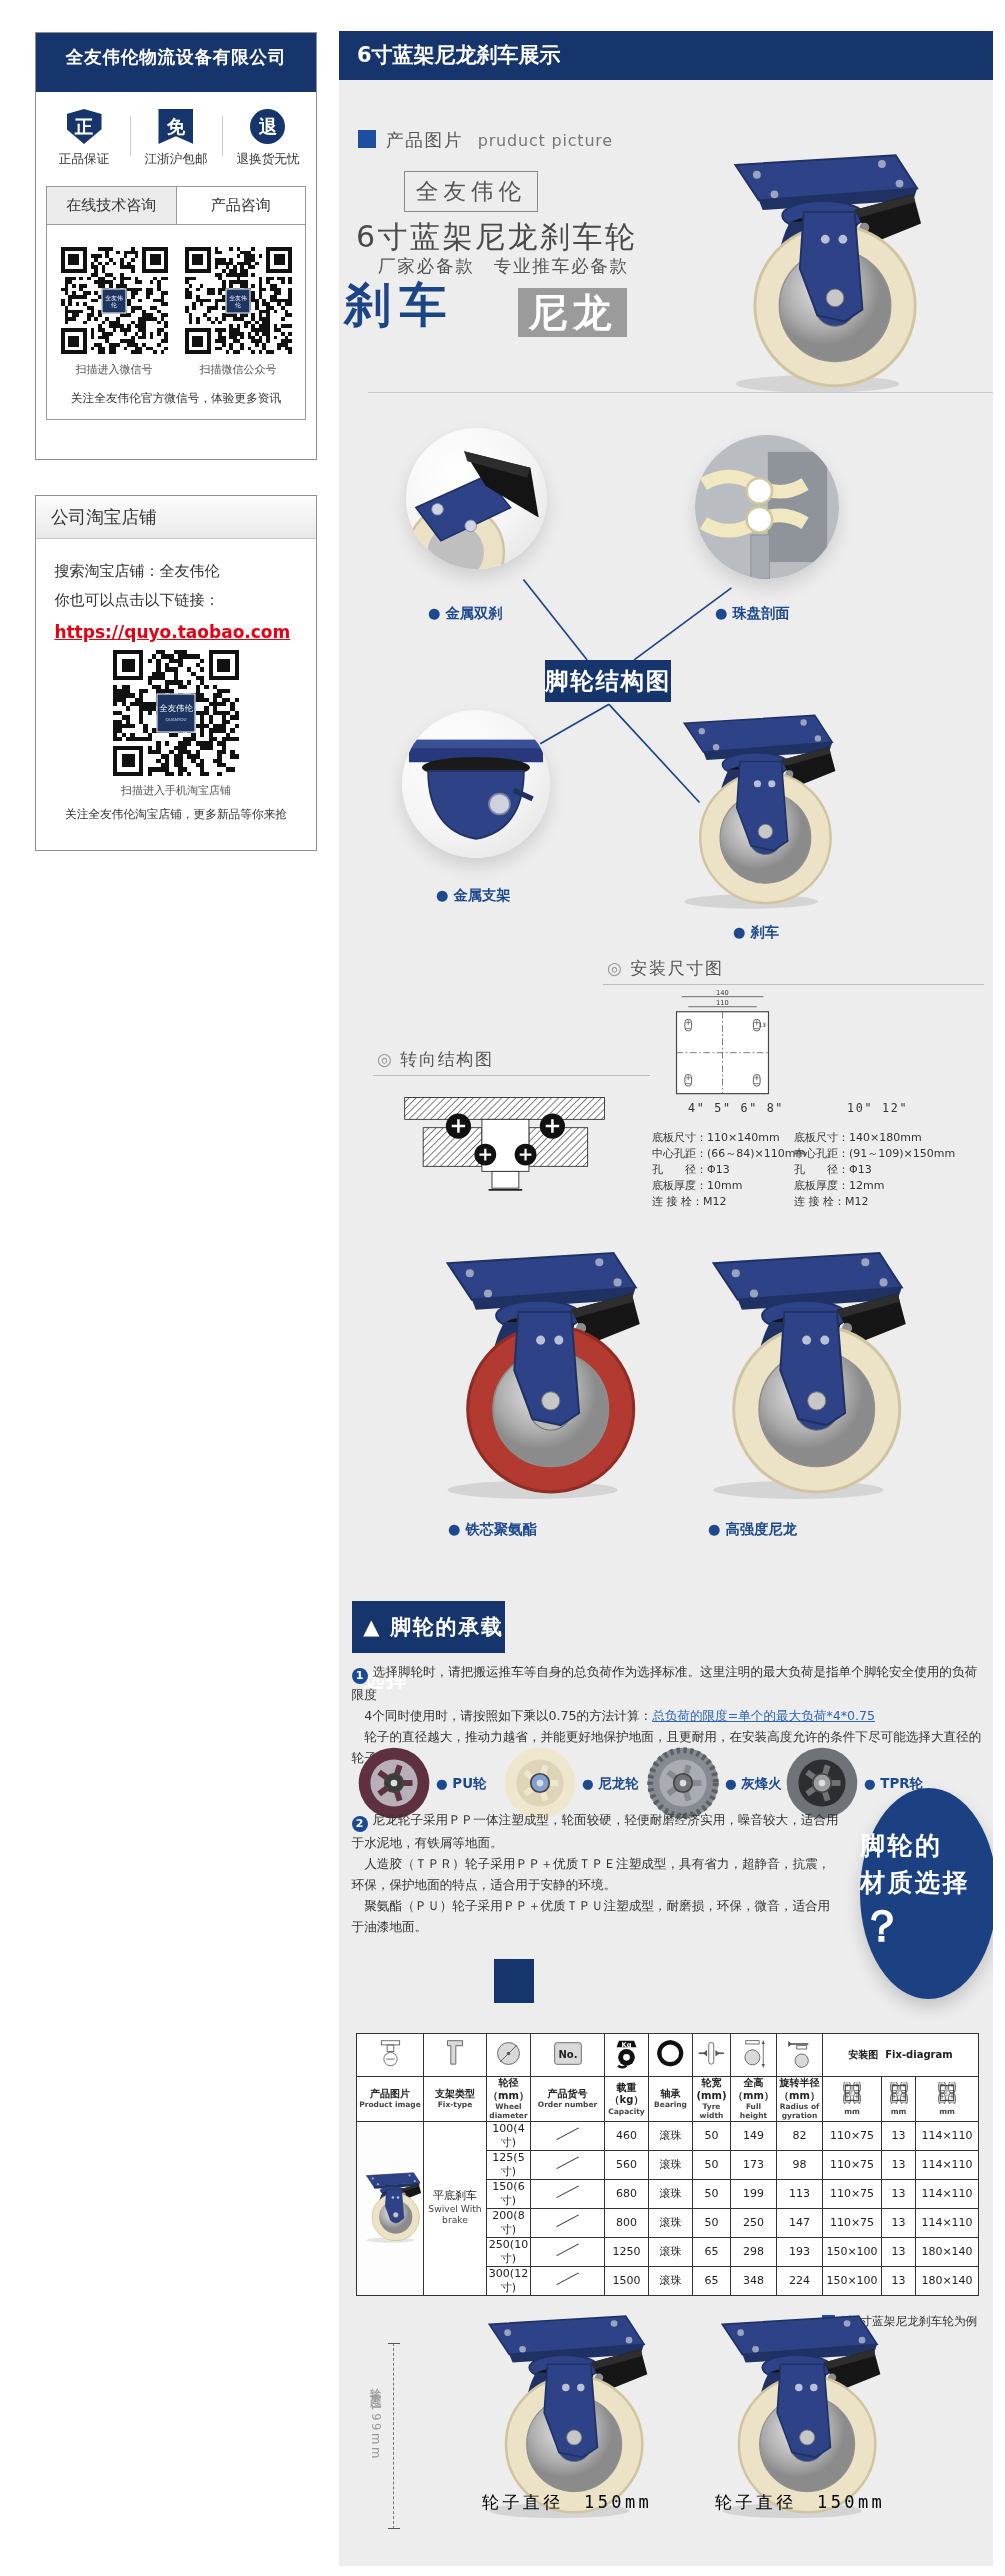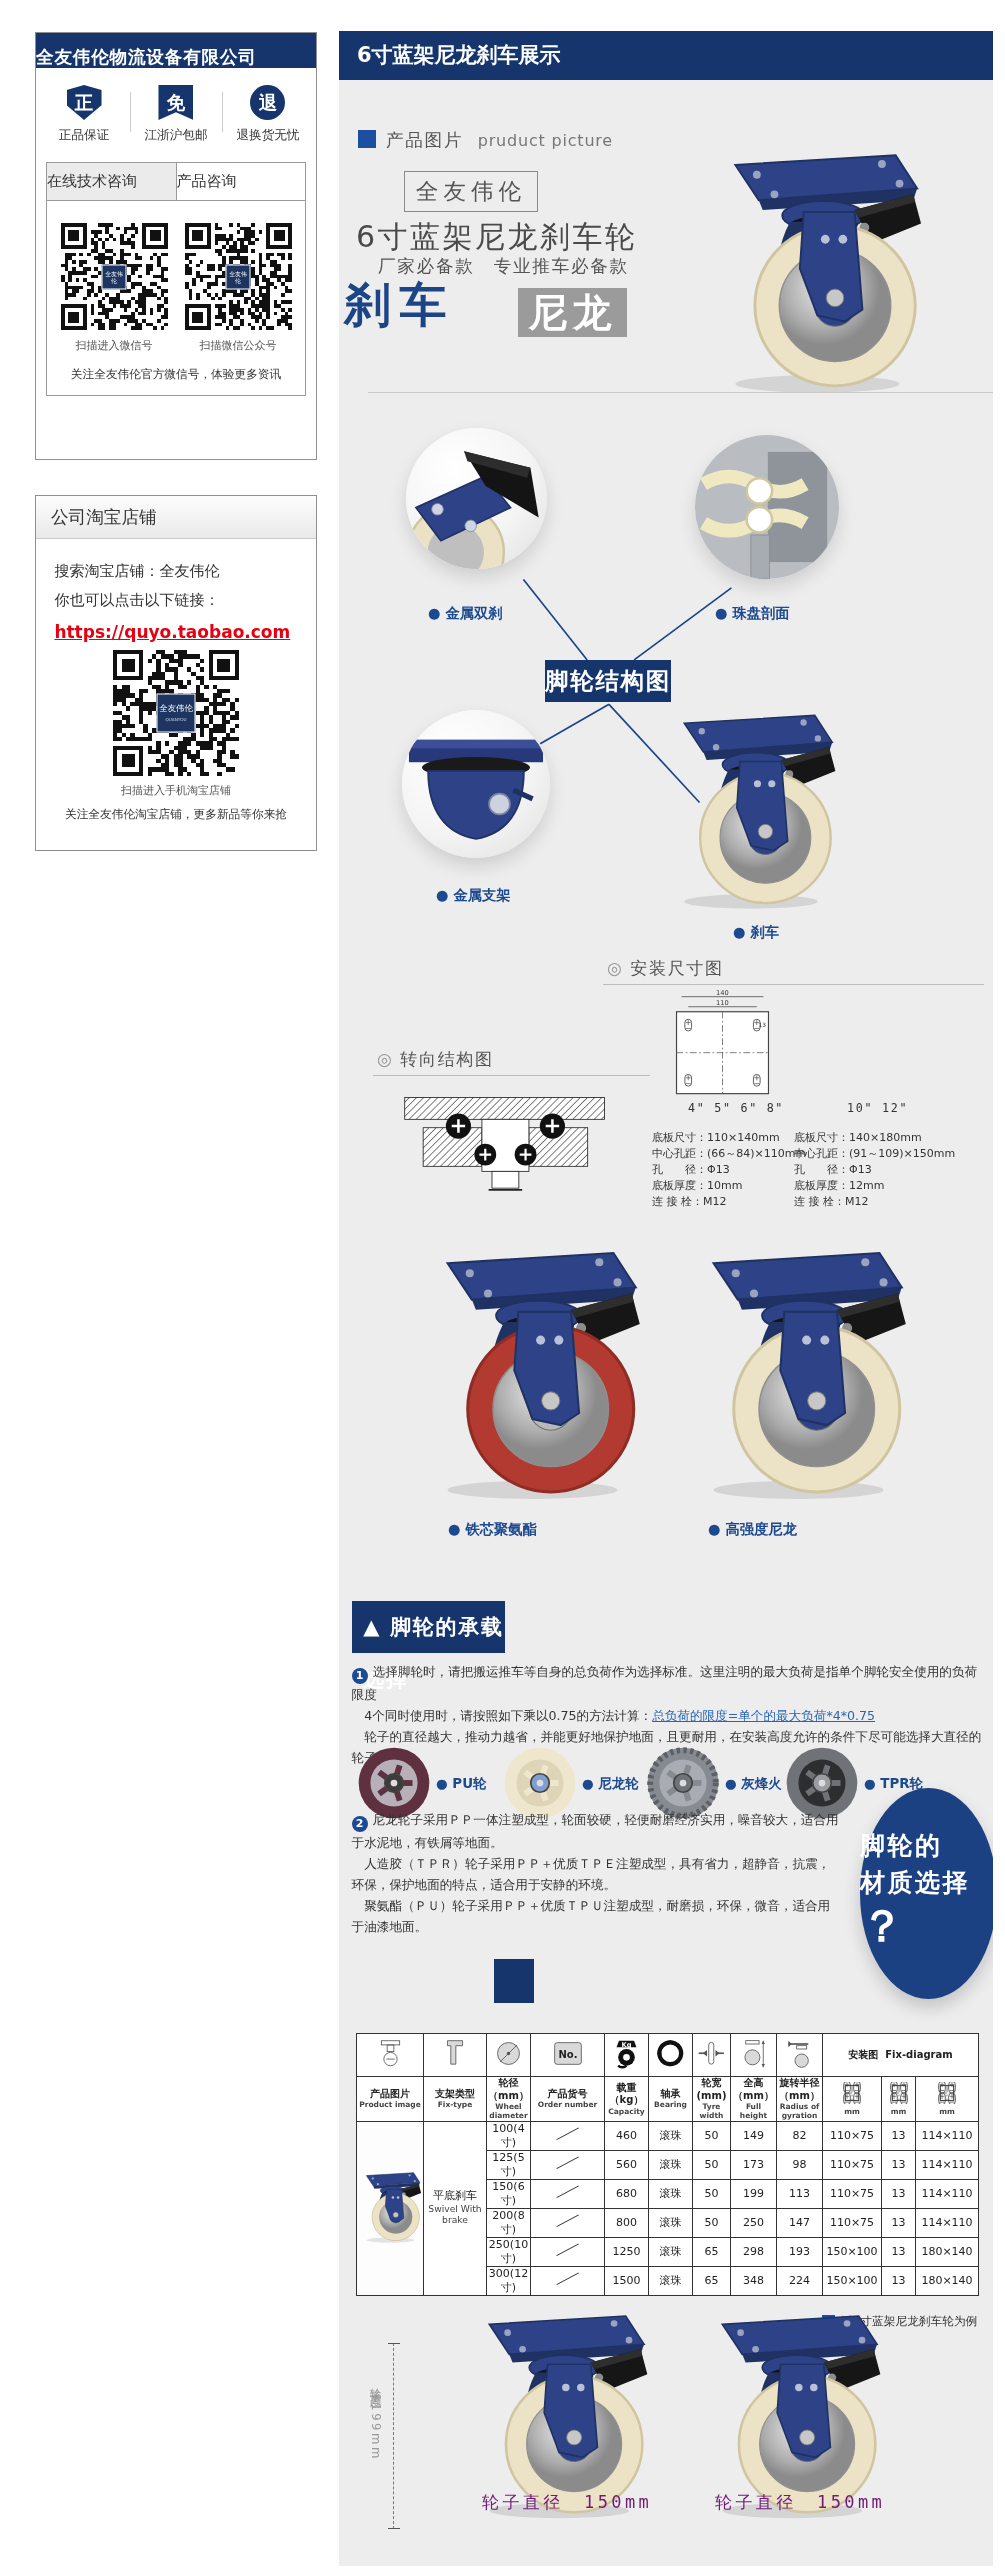--- a/index.html
+++ b/index.html
@@ -3,33 +3,33 @@
 <meta charset="utf-8">
 <style>
   html,body{margin:0;padding:0;background:#fff;}
   .page{position:relative;width:1006px;height:2576px;background:#fff;
         font-family:"DejaVu Sans","Liberation Sans",sans-serif;color:#333;overflow:hidden;}
   .abs{position:absolute;}
 
   
   .card{position:absolute;left:35px;width:282px;background:#fff;border:0.8px solid #8f8f8f;box-sizing:border-box;}
   .card1{top:32px;height:428px;}
-  .c1-header{height:35px;background:#16356c;color:#fff;font-size:17.6px;font-weight:bold;
-             line-height:49px;letter-spacing:0.8px;}
+  .c1-header{height:59px;background:#16356c;color:#fff;font-size:17.6px;font-weight:bold;
+             text-align:center;line-height:49px;letter-spacing:0.8px;}
   .badges{display:flex;align-items:flex-start;justify-content:space-around;padding:17px 5px 5px;}
   .badge{width:30%;text-align:center;}
   .badge-ico{width:35px;height:35px;margin:0 auto 6.7px;background:#16356c;color:#fff;
              font-size:18.4px;font-weight:bold;line-height:35px;text-align:center;}
   .shape-shield{clip-path:polygon(50% 0,100% 14%,100% 58%,50% 100%,0 58%,0 14%);}
   .shape-ribbon{clip-path:polygon(0 0,100% 0,100% 100%,50% 78%,0 100%);}
   .shape-circle{border-radius:50%;}
   .badge-label{font-size:12.6px;color:#333;}
   .vsep{width:0.8px;height:40px;background:#ccc;margin-top:6.7px;}
   .tab-row{display:flex;margin:13.4px 10px 0;border:0.8px solid #9a9a9a;height:39px;box-sizing:border-box;}
-  .tab{flex:1;text-align:left;line-height:37px;font-size:15px;color:#333;cursor:pointer;background:#fff;}
+  .tab{flex:1;text-align:center;line-height:37px;font-size:15px;color:#333;cursor:pointer;background:#fff;}
   .tab.active{background:#ebebeb;border-right:0.8px solid #9a9a9a;}
   .qr-pane{margin:0 10px;border:0.8px solid #9a9a9a;border-top:none;padding:22px 5px 13.4px;box-sizing:border-box;}
   .qr-cols{display:flex;justify-content:space-around;}
   .qr-col{text-align:center;width:119px;}
   .qr-box{position:relative;width:107px;height:107px;margin:0 auto;}
   .qr-box svg{width:100%;height:100%;display:block;}
   .qr-logo{position:absolute;left:50%;top:50%;transform:translate(-50%,-50%);
            background:#1d3560;color:#fff;text-align:center;border:1.7px solid #fff;}
   .qr-logo-sm{width:25px;height:25px;font-size:5.9px;line-height:7.5px;padding-top:5px;box-sizing:border-box;}
   .qr-logo-lg{width:39px;height:39px;font-size:8.4px;line-height:11px;padding-top:7.5px;box-sizing:border-box;}
@@ -98,21 +98,21 @@
   .th-zh{font-size:10px;line-height:12.6px;}
   .th-en{font-size:7.5px;color:#444;line-height:9.2px;}
   td.cell{font-size:11px;height:26px;}
   .slash{display:inline-block;width:22px;height:13.4px;position:relative;}
   .slash::after{content:"";position:absolute;left:0;bottom:0;width:25px;height:1.3px;background:#333;
                 transform:rotate(-28deg);transform-origin:left bottom;}
   .fix-title{font-size:10px;color:#222;}
   .prod-td{background:#fdfdfd;}
 
   .legend-row{display:flex;align-items:center;gap:6.7px;font-size:11.7px;color:#333;}
-  .dim-label{font-size:17px;color:#701a75;letter-spacing:3.4px;font-family:"DejaVu Sans Mono","Liberation Mono",monospace;white-space:nowrap;text-align:right;}
+  .dim-label{font-size:17px;color:#000000;letter-spacing:3.4px;font-family:"DejaVu Sans Mono","Liberation Mono",monospace;white-space:nowrap;text-align:right;}
   .vdim{border-left:0.8px dashed #777;position:relative;}
   .vdim::before,.vdim::after{content:"";position:absolute;left:-5.9px;width:11.7px;height:1.3px;background:#555;}
   .vdim::before{top:0;}.vdim::after{bottom:0;}
   .vtext{writing-mode:vertical-rl;text-orientation:mixed;color:#999;font-size:11.7px;letter-spacing:2.5px;}
 </style>
 </head>
 <body>
 
 <div class="page">
 

